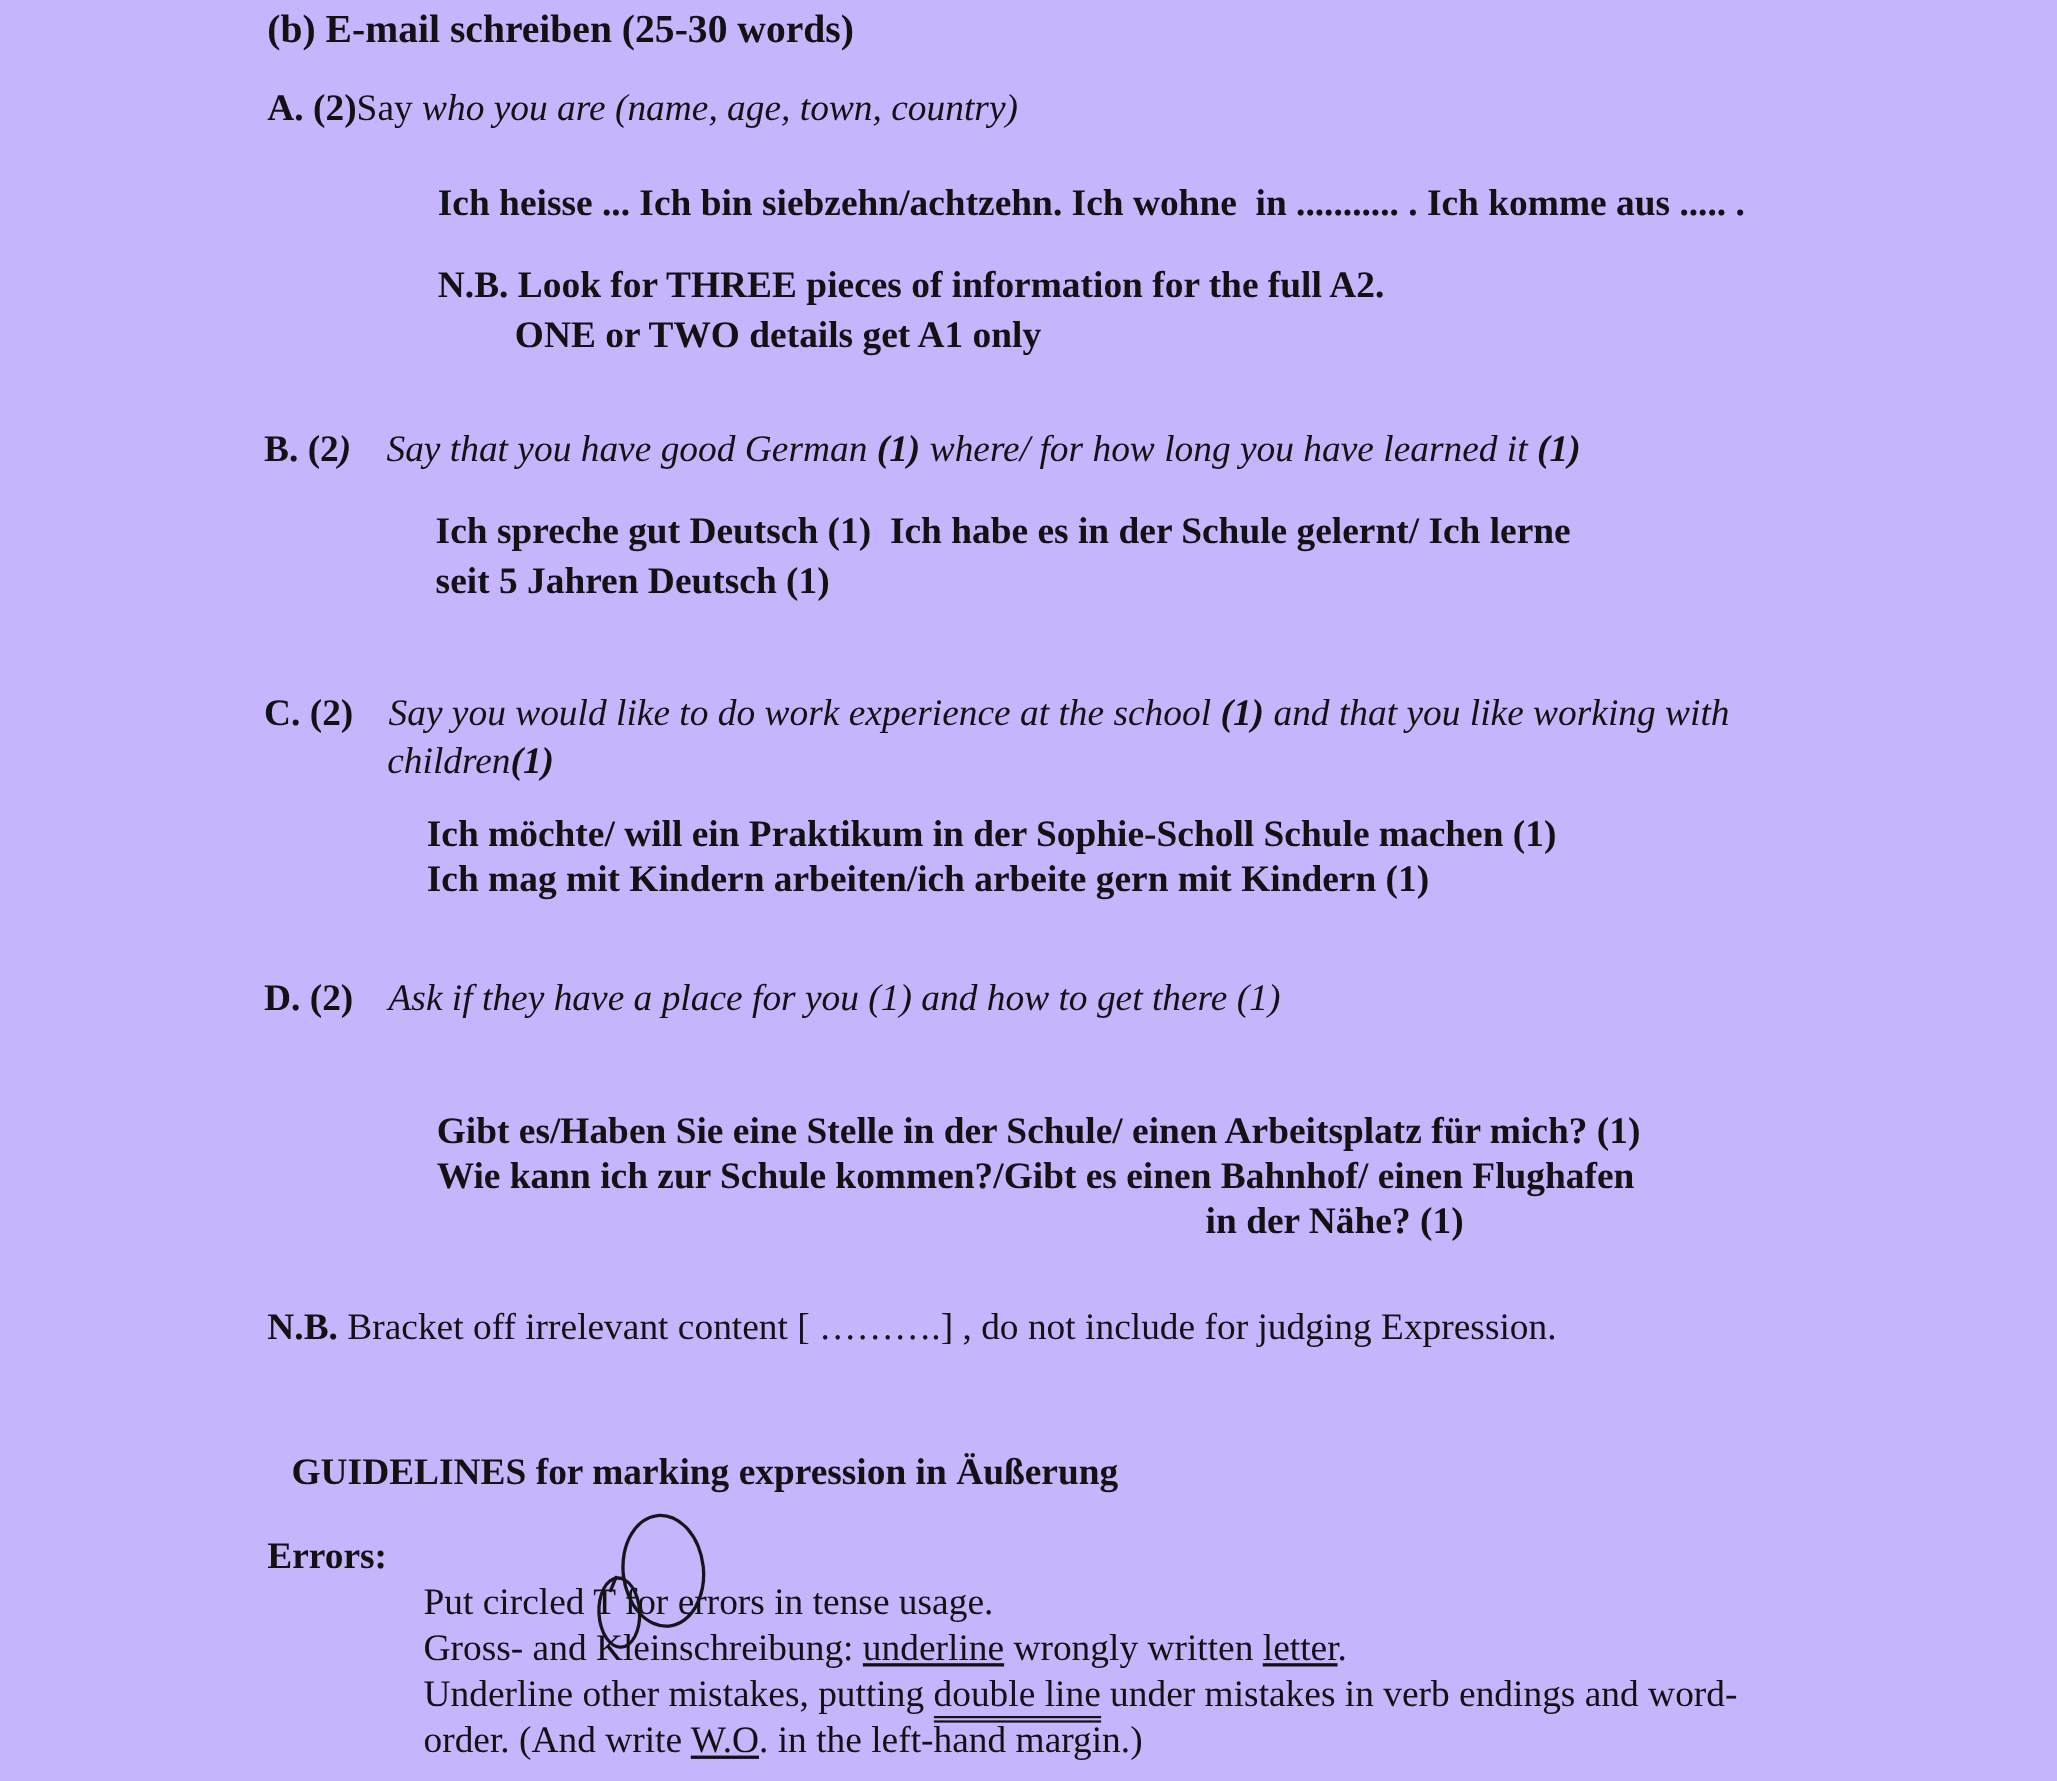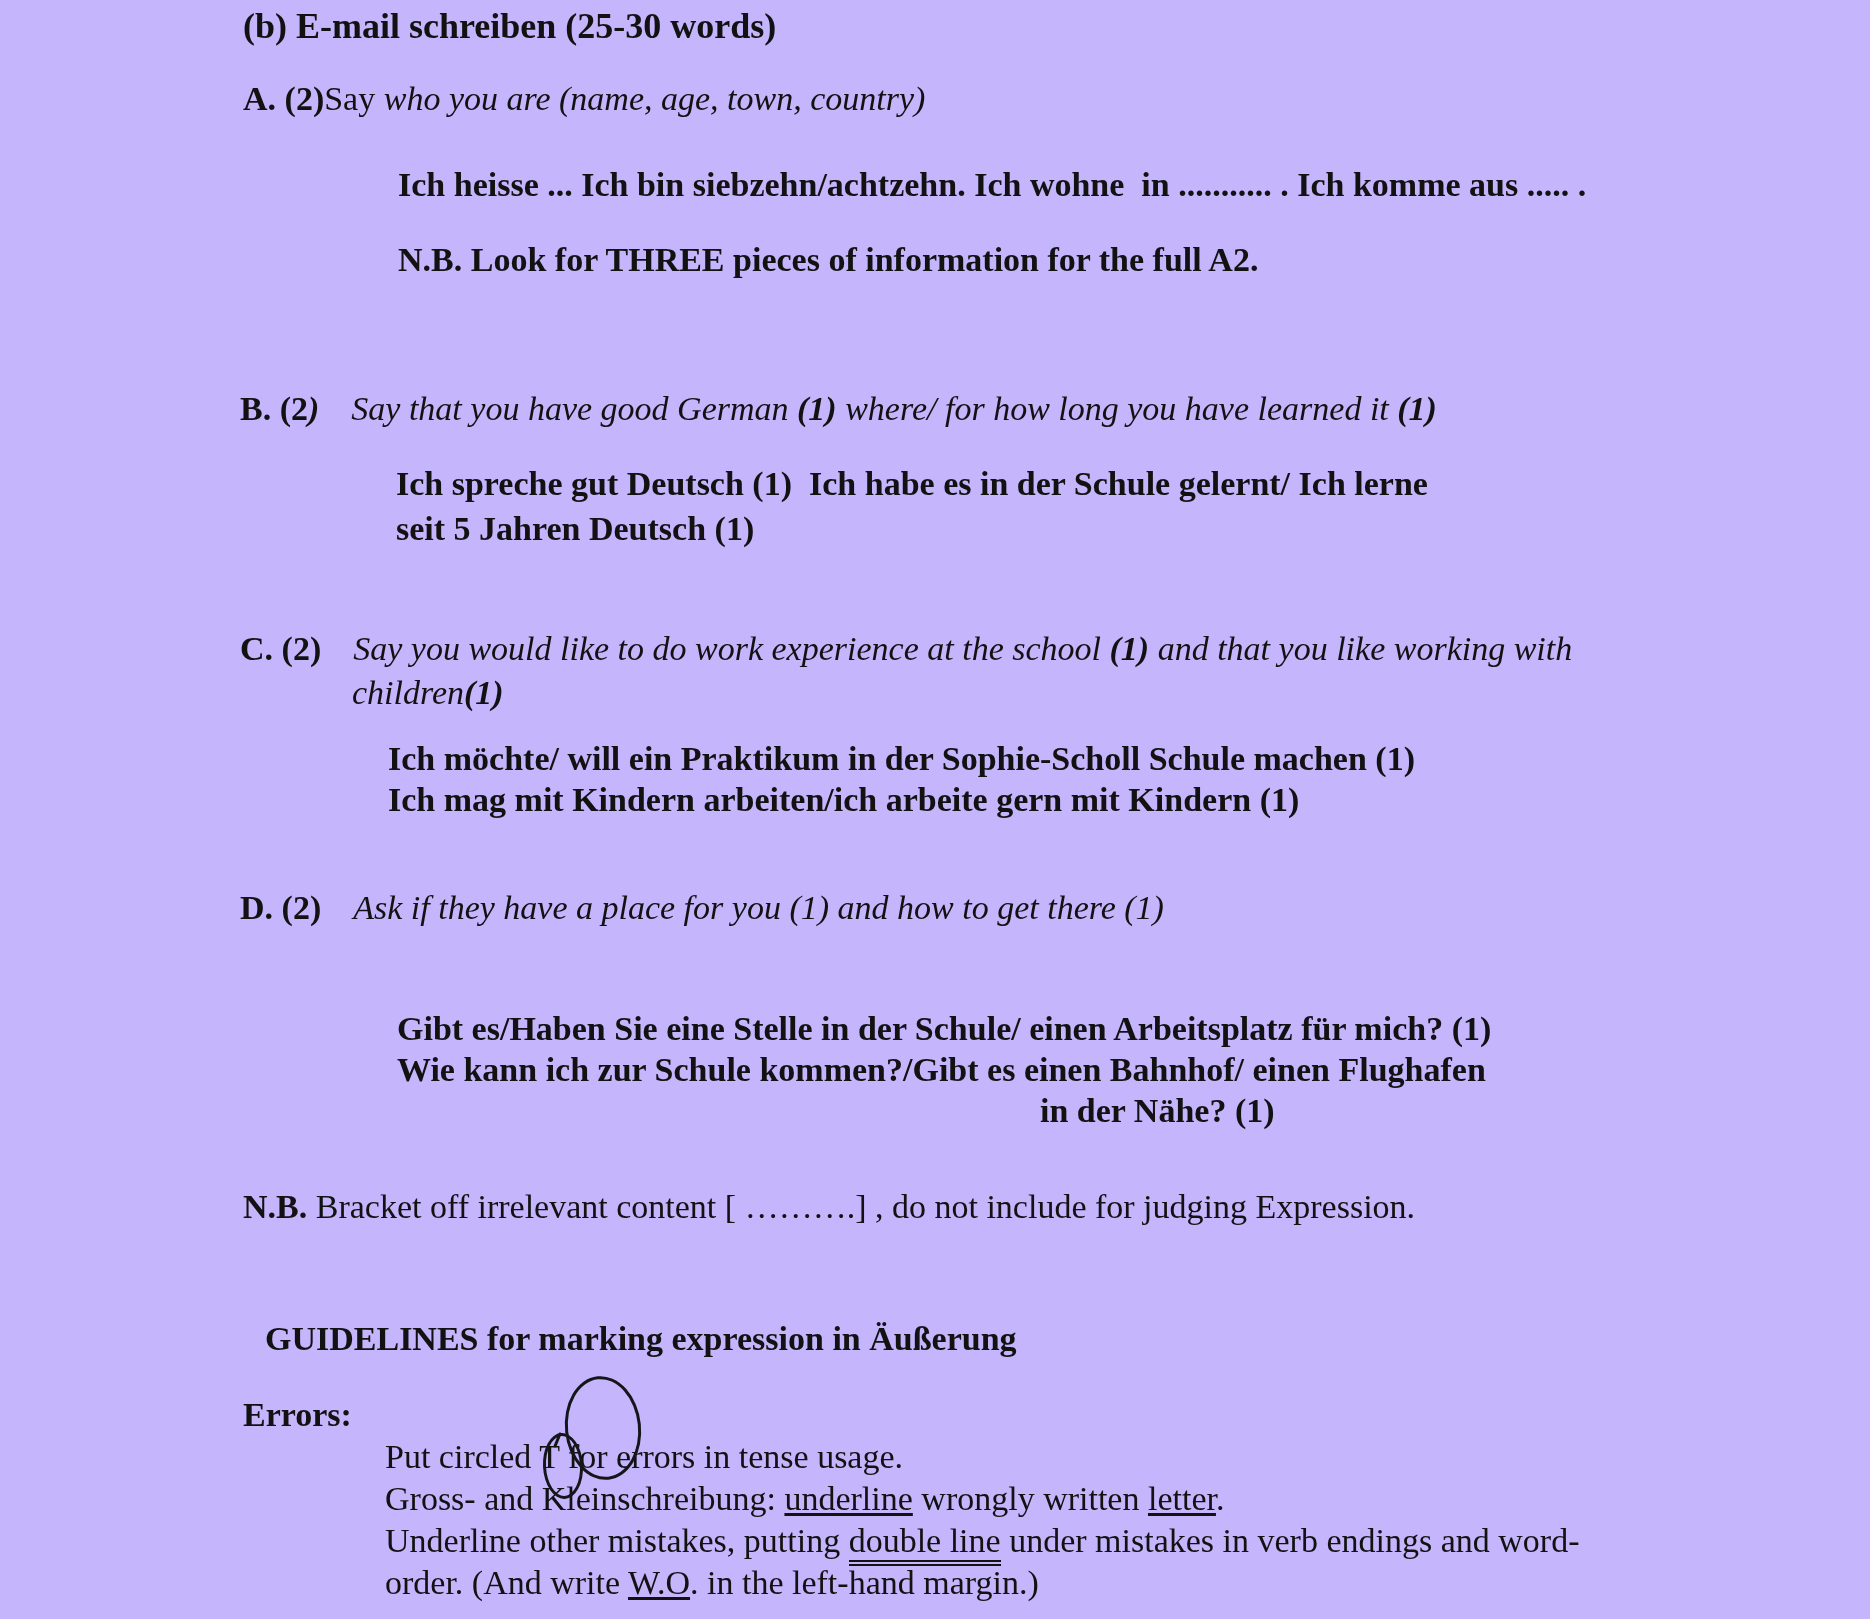--- a/index.html
+++ b/index.html
@@ -79,38 +79,39 @@
 
 <div class="page">
 
   <div class="ln b" style="left:243px; top:8px; font-size:36px;">(b) E-mail schreiben (25-30 words)</div>
 
   <div class="ln" style="left:243px; top:82px;"><span class="b">A. (2)</span><span>Say </span><span class="i">who you are (name, age, town, country)</span></div>
 
   <div class="ln b" style="left:398px; top:168px;">Ich heisse ... Ich bin siebzehn/achtzehn. Ich wohne  in ........... . Ich komme aus ..... .</div>
 
   <div class="ln b" style="left:398px; top:243px;">N.B. Look for THREE pieces of information for the full A2.</div>
+  <div class="ln b" style="left:468px; top:288px;">ONE or TWO details get A1 only</div>
 
   <div class="ln" style="left:240px; top:392px;"><span class="b">B. (2</span><span class="bi">)</span><span style="display:inline-block;width:32px;"></span><span class="i">Say that you have good German </span><span class="bi">(1)</span><span class="i"> where/ for how long you have learned it </span><span class="bi">(1)</span></div>
 
   <div class="ln b" style="left:396px; top:467px;">Ich spreche gut Deutsch (1)  Ich habe es in der Schule gelernt/ Ich lerne</div>
   <div class="ln b" style="left:396px; top:512px;">seit 5 Jahren Deutsch (1)</div>
 
   <div class="ln" style="left:240px; top:632px;"><span class="b">C. (2)</span><span style="display:inline-block;width:32px;"></span><span class="i">Say you would like to do work experience at the school </span><span class="bi">(1)</span><span class="i"> and that you like working with</span></div>
 
   <div class="ln" style="left:352px; top:676px;"><span class="i">children</span><span class="bi">(1)</span></div>
 
   <div class="ln b" style="left:388px; top:742px;">Ich möchte/ will ein Praktikum in der Sophie-Scholl Schule machen (1)</div>
   <div class="ln b" style="left:388px; top:783px;">Ich mag mit Kindern arbeiten/ich arbeite gern mit Kindern (1)</div>
 
   <div class="ln" style="left:240px; top:891px;"><span class="b">D. (2)</span><span style="display:inline-block;width:32px;"></span><span class="i">Ask if they have a place for you (1) and how to get there (1)</span></div>
 
   <div class="ln b" style="left:397px; top:1012px;">Gibt es/Haben Sie eine Stelle in der Schule/ einen Arbeitsplatz für mich? (1)</div>
   <div class="ln b" style="left:397px; top:1053px;">Wie kann ich zur Schule kommen?/Gibt es einen Bahnhof/ einen Flughafen</div>
-  <div class="ln b" style="left:1040px; top:1094px;">in der Nähe? (1)</div>
+  <div class="ln b" style="left:1096px; top:1094px;">in der Nähe? (1)</div>
 
   <div class="ln" style="left:243px; top:1190px;"><span class="b">N.B.</span><span> Bracket off irrelevant content [ ……….] , do not include for judging Expression.</span></div>
 
   <div class="ln b" style="left:265px; top:1322px;"><span>GUIDELINES</span><span> for marking expression in Äußerung</span></div>
 
   <div class="ln b" style="left:243px; top:1398px;">Errors:</div>
 
 
   <div class="ln" style="left:385px; top:1482px;"><span>Gross- and Kleinschreibung: </span><span class="u">underline</span><span> wrongly written </span><span class="u">letter</span><span>.</span></div>
 

